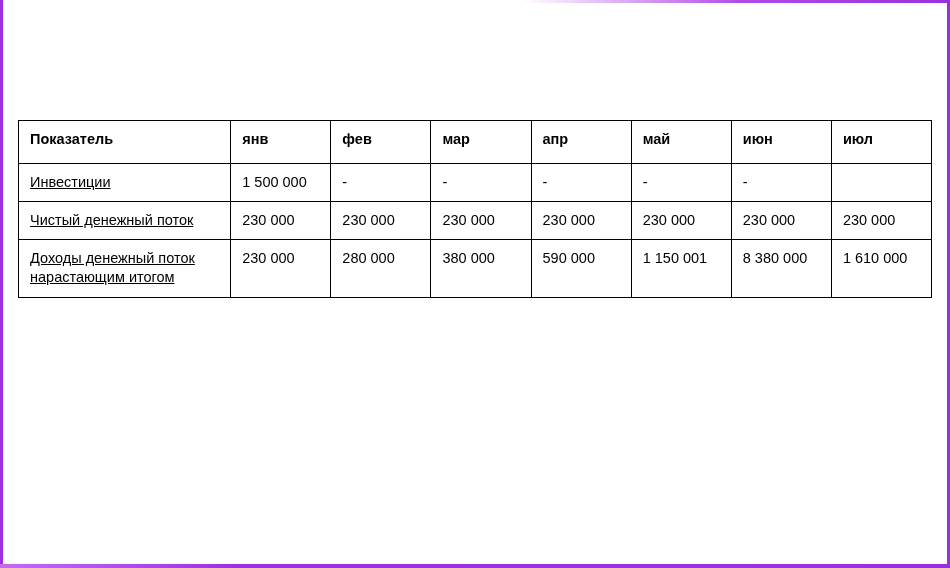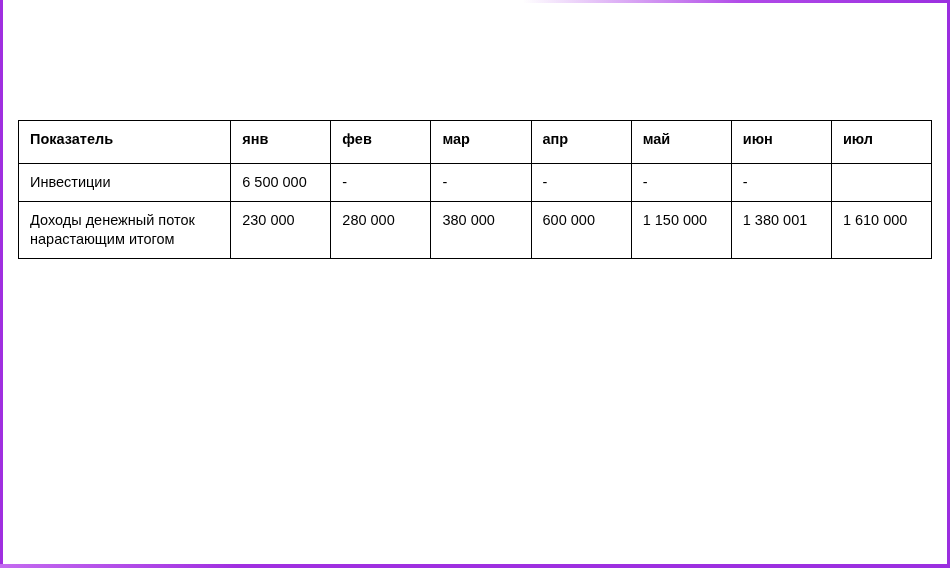--- a/index.html
+++ b/index.html
@@ -71,21 +71,21 @@
     margin-top: 18px;
   }
   table.fin-table thead th {
     font-weight: bold;
     font-size: 14.5px;
     height: 24px;
   }
   col.c-label { width: 212px; }
   col.c-month { width: 100px; }
 
-  td.row-label { white-space: normal; }
+  td.row-label { white-space: normal; text-decoration: underline; }
   td.val { white-space: nowrap; }
   .bold { font-weight: bold; }
 </style>
 </head>
 <body>
 
 <div class="frame-top"></div>
 <div class="frame"></div>
 <div class="frame-bottom-glow"></div>
 
@@ -109,33 +109,43 @@
         <th>мар</th>
         <th>апр</th>
         <th>май</th>
         <th>июн</th>
         <th>июл</th>
       </tr>
     </thead>
     <tbody>
       <tr>
         <td class="row-label">Инвестиции</td>
-        <td class="val bold">6 500 000</td>
+        <td class="val bold">1 500 000</td>
         <td class="val">-</td>
         <td class="val">-</td>
         <td class="val">-</td>
         <td class="val">-</td>
         <td class="val">-</td>
         <td class="val"></td>
       </tr>
       <tr>
+        <td class="row-label">Чистый денежный поток</td>
+        <td class="val">230 000</td>
+        <td class="val">230 000</td>
+        <td class="val">230 000</td>
+        <td class="val">230 000</td>
+        <td class="val">230 000</td>
+        <td class="val">230 000</td>
+        <td class="val">230 000</td>
+      </tr>
+      <tr>
         <td class="row-label">Доходы денежный поток нарастающим итогом</td>
         <td class="val">230 000</td>
         <td class="val">280 000</td>
         <td class="val">380 000</td>
-        <td class="val">600 000</td>
-        <td class="val">1 150 000</td>
-        <td class="val">1 380 001</td>
+        <td class="val">590 000</td>
+        <td class="val">1 150 001</td>
+        <td class="val">8 380 000</td>
         <td class="val bold">1 610 000</td>
       </tr>
     </tbody>
   </table>
 </div>
 
 </body></html>

